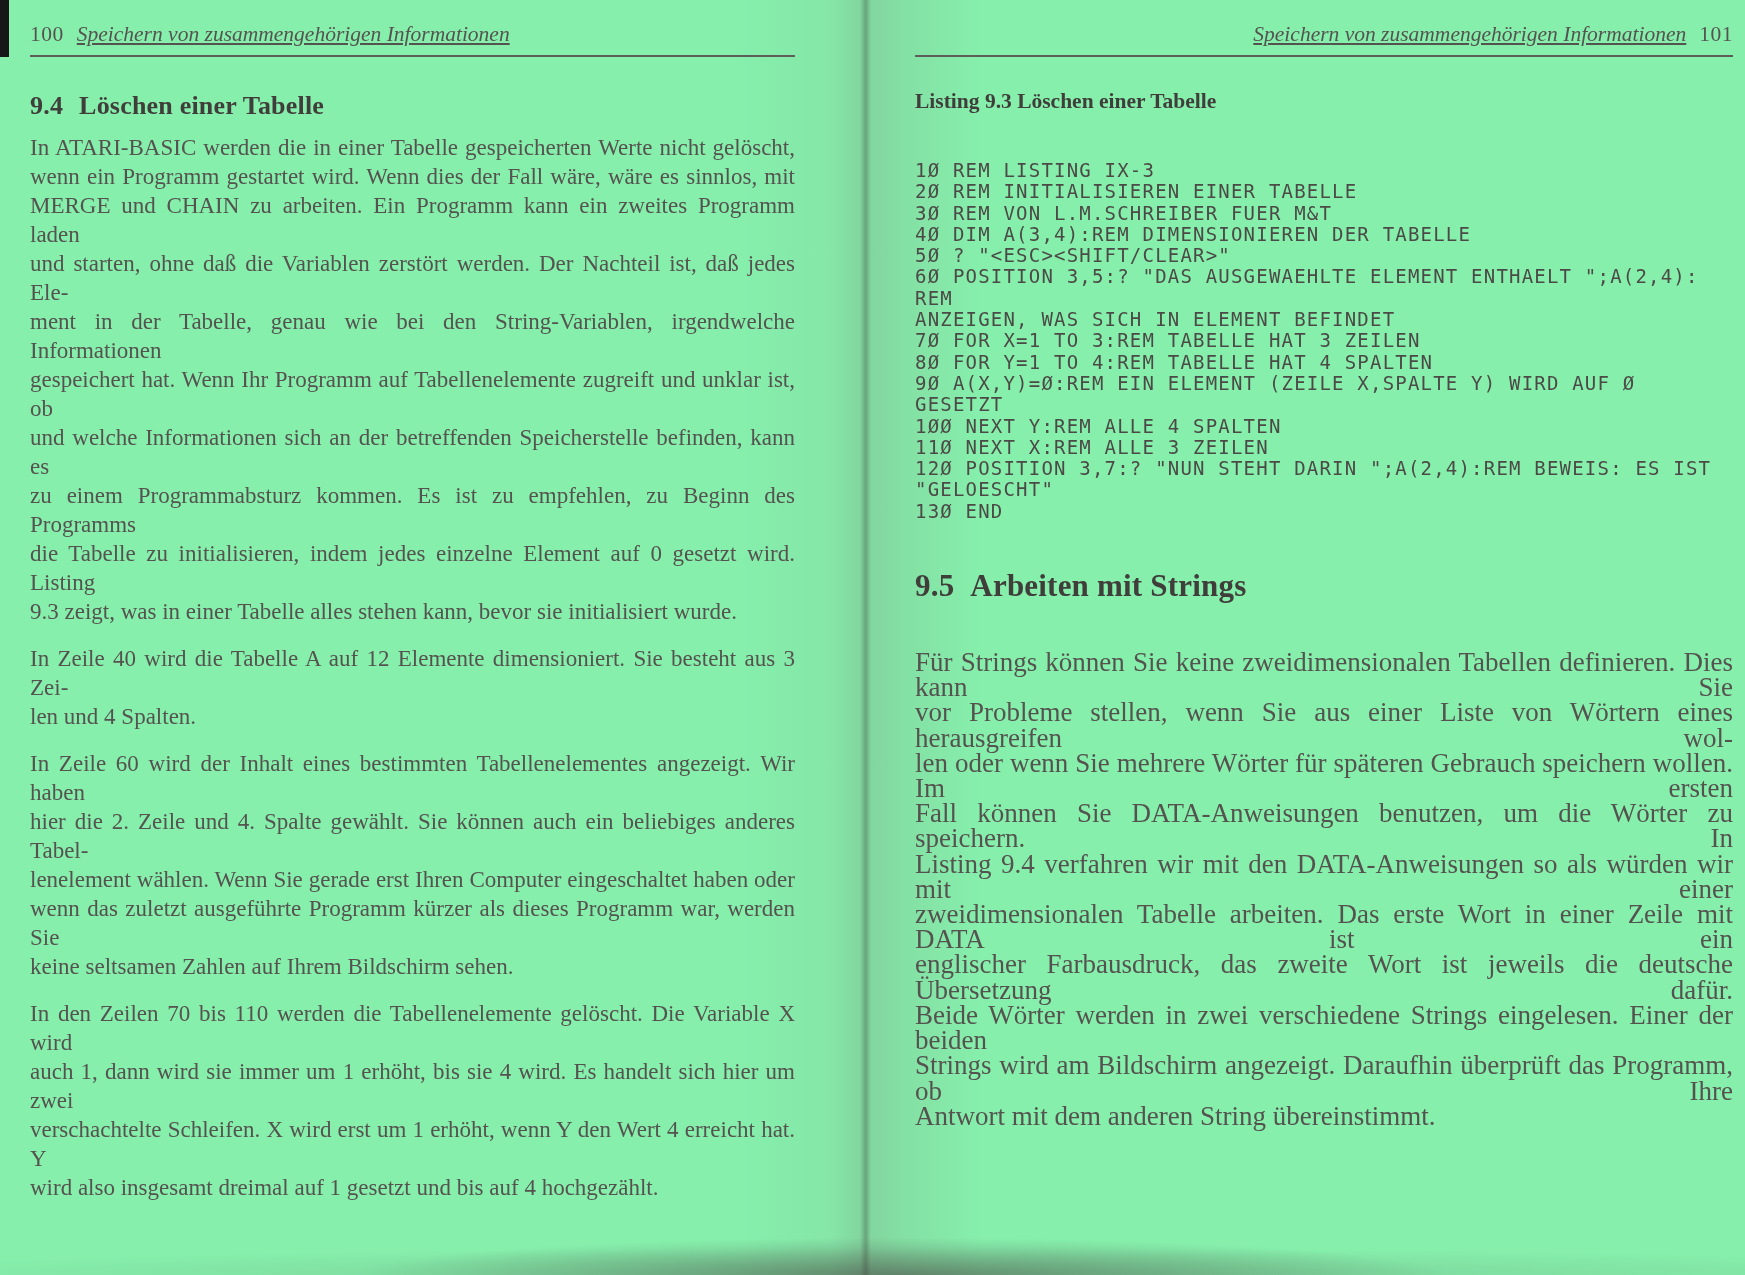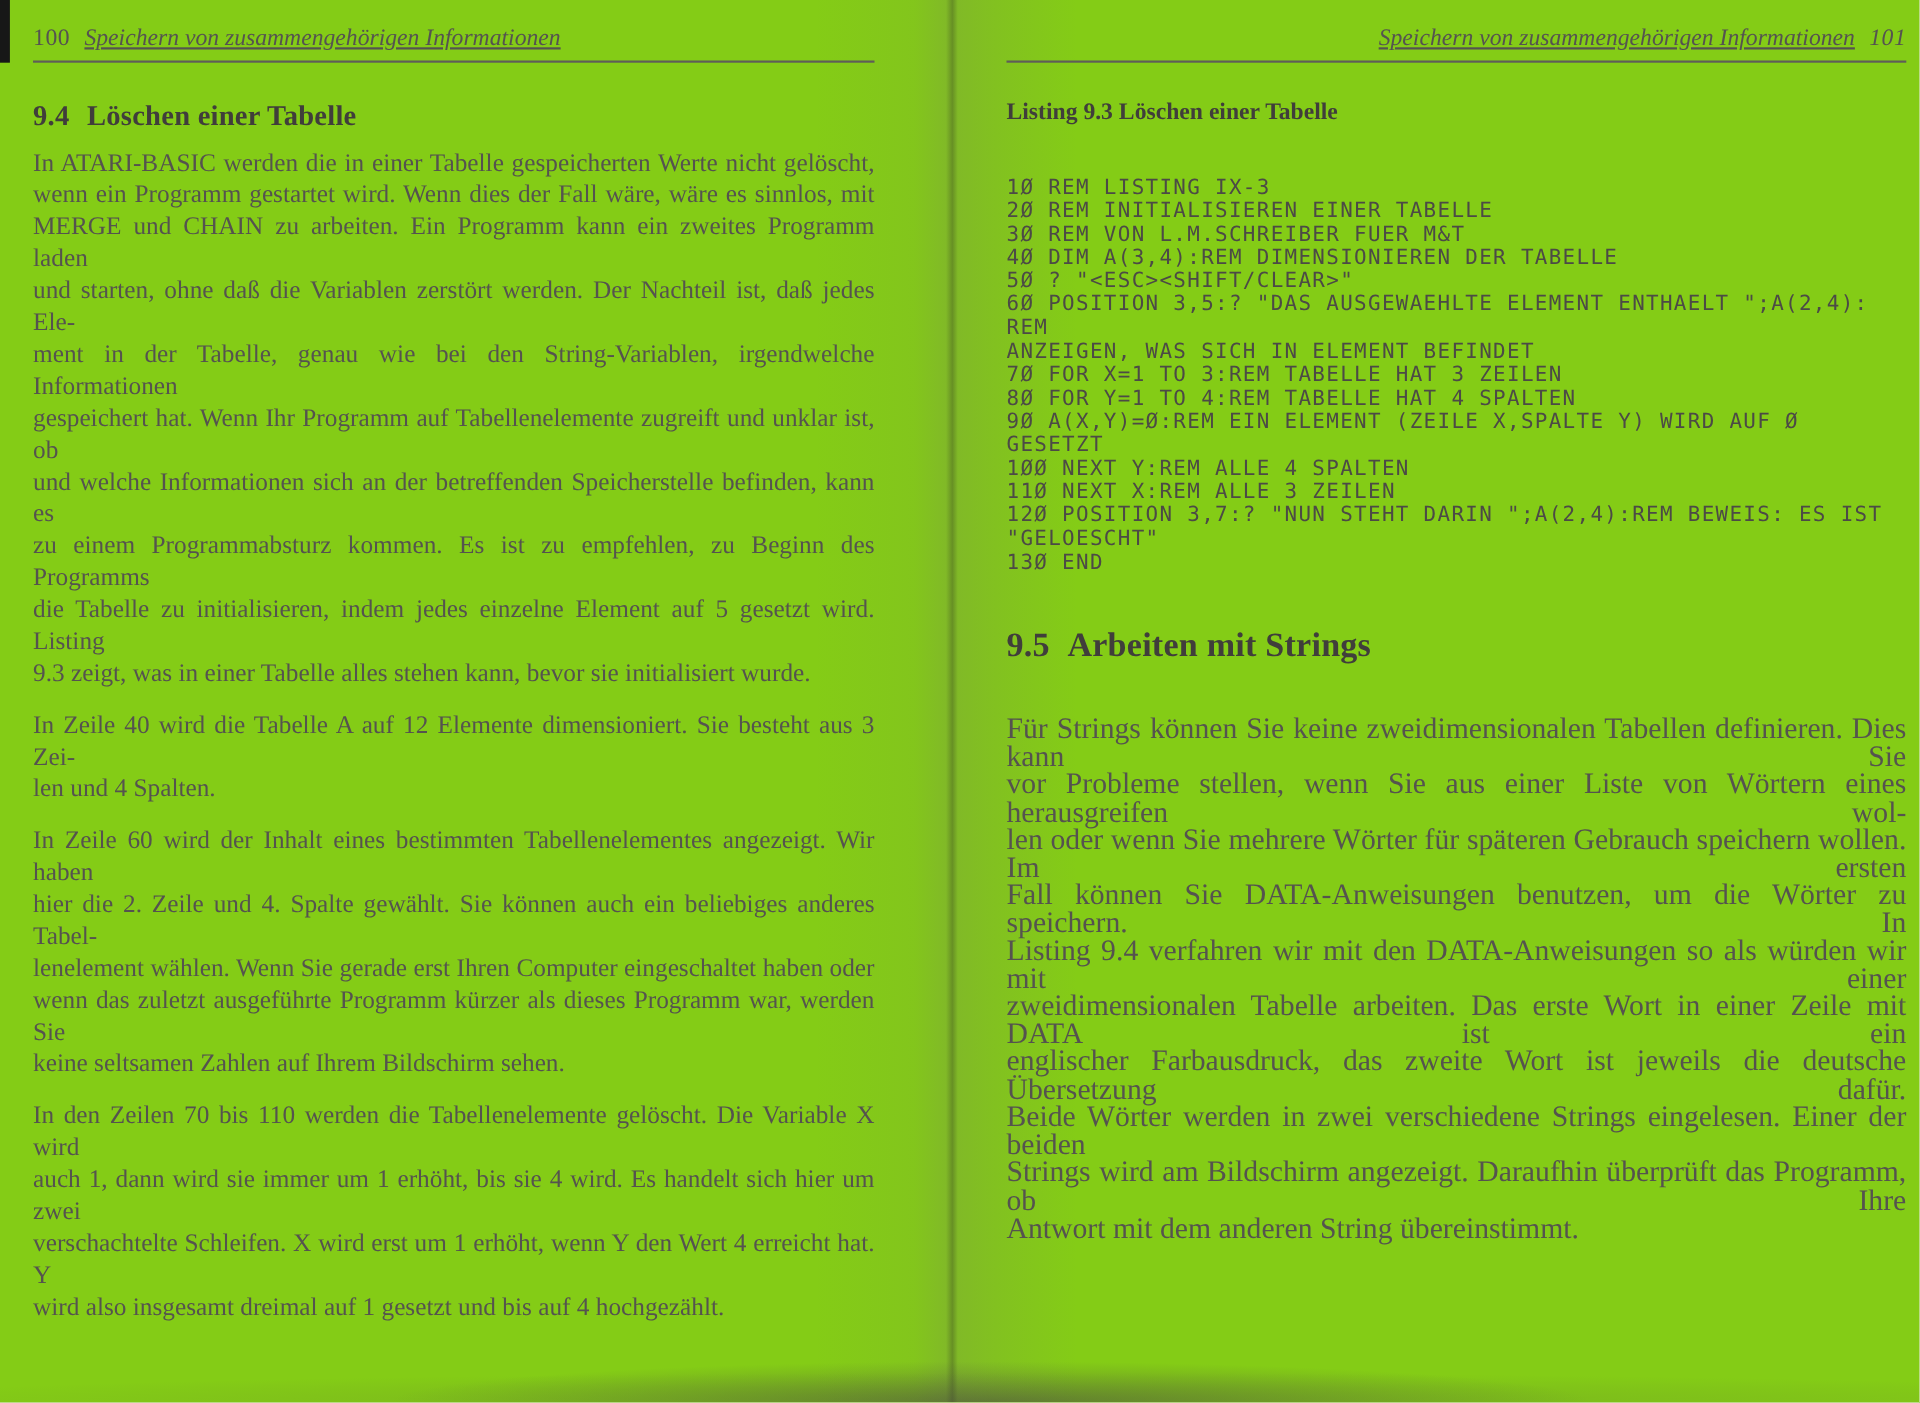--- a/index.html
+++ b/index.html
@@ -1,19 +1,19 @@
 <!DOCTYPE html>
 <html><head>
 <meta charset="utf-8">
 <style>
   html,body{margin:0;padding:0;background:#e9e7e2;}
   .spread{
     position:relative;
     width:1745px;height:1275px;
-    background:#84cc16;
+    background:#86efac;
     overflow:hidden;
     font-family:"Liberation Serif", serif;
     color:#4f4d49;
   }
   
   .corner-mark{position:absolute;left:0;top:0;width:9px;height:57px;background:#171717;}
   .gutter-shadow{
     position:absolute;left:740px;top:0;width:240px;height:100%;
     background:linear-gradient(90deg,
       rgba(115,112,106,0) 0%,
@@ -32,21 +32,21 @@
   }
   
   .page{position:absolute;top:22px;}
   .page-left{left:30px;width:765px;}
   .page-right{left:915px;width:818px;}
   .page-header{display:flex;align-items:baseline;font-size:21.5px;color:#555350;}
   .page-header.right{justify-content:flex-end;}
   .running-title{font-style:italic;text-decoration:underline;}
   .page-number{font-style:normal;letter-spacing:0.5px;}
   .page-left .page-number{margin-right:13px;}
-  .page-right .page-number{margin-left:13px;font-style:italic;}
+  .page-right .page-number{margin-left:13px;}
   .header-rule{height:2px;background:#5f5d59;margin-top:8px;}
   .section-heading{
     margin:34px 0 0 0;font-size:26px;font-weight:bold;color:#403e3b;
     letter-spacing:0.2px;
   }
   .section-heading .sec-num{margin-right:16px;}
   
   .body-left{margin-top:12px;font-size:23px;line-height:29px;color:#55534f;}
   .para{margin:0 0 18px 0;}
   .pline{text-align:justify;text-align-last:justify;}
@@ -85,21 +85,21 @@
     <div class="body-left">
         <div class="para">
           <div class="pline">In ATARI-BASIC werden die in einer Tabelle gespeicherten Werte nicht gelöscht,</div>
           <div class="pline">wenn ein Programm gestartet wird. Wenn dies der Fall wäre, wäre es sinnlos, mit</div>
           <div class="pline">MERGE und CHAIN zu arbeiten. Ein Programm kann ein zweites Programm laden</div>
           <div class="pline">und starten, ohne daß die Variablen zerstört werden. Der Nachteil ist, daß jedes Ele-</div>
           <div class="pline">ment in der Tabelle, genau wie bei den String-Variablen, irgendwelche Informationen</div>
           <div class="pline">gespeichert hat. Wenn Ihr Programm auf Tabellenelemente zugreift und unklar ist, ob</div>
           <div class="pline">und welche Informationen sich an der betreffenden Speicherstelle befinden, kann es</div>
           <div class="pline">zu einem Programmabsturz kommen. Es ist zu empfehlen, zu Beginn des Programms</div>
-          <div class="pline">die Tabelle zu initialisieren, indem jedes einzelne Element auf 5 gesetzt wird. Listing</div>
+          <div class="pline">die Tabelle zu initialisieren, indem jedes einzelne Element auf 0 gesetzt wird. Listing</div>
           <div class="pline">9.3 zeigt, was in einer Tabelle alles stehen kann, bevor sie initialisiert wurde.</div>
         </div>
         <div class="para">
           <div class="pline">In Zeile 40 wird die Tabelle A auf 12 Elemente dimensioniert. Sie besteht aus 3 Zei-</div>
           <div class="pline">len und 4 Spalten.</div>
         </div>
         <div class="para">
           <div class="pline">In Zeile 60 wird der Inhalt eines bestimmten Tabellenelementes angezeigt. Wir haben</div>
           <div class="pline">hier die 2. Zeile und 4. Spalte gewählt. Sie können auch ein beliebiges anderes Tabel-</div>
           <div class="pline">lenelement wählen. Wenn Sie gerade erst Ihren Computer eingeschaltet haben oder</div>

